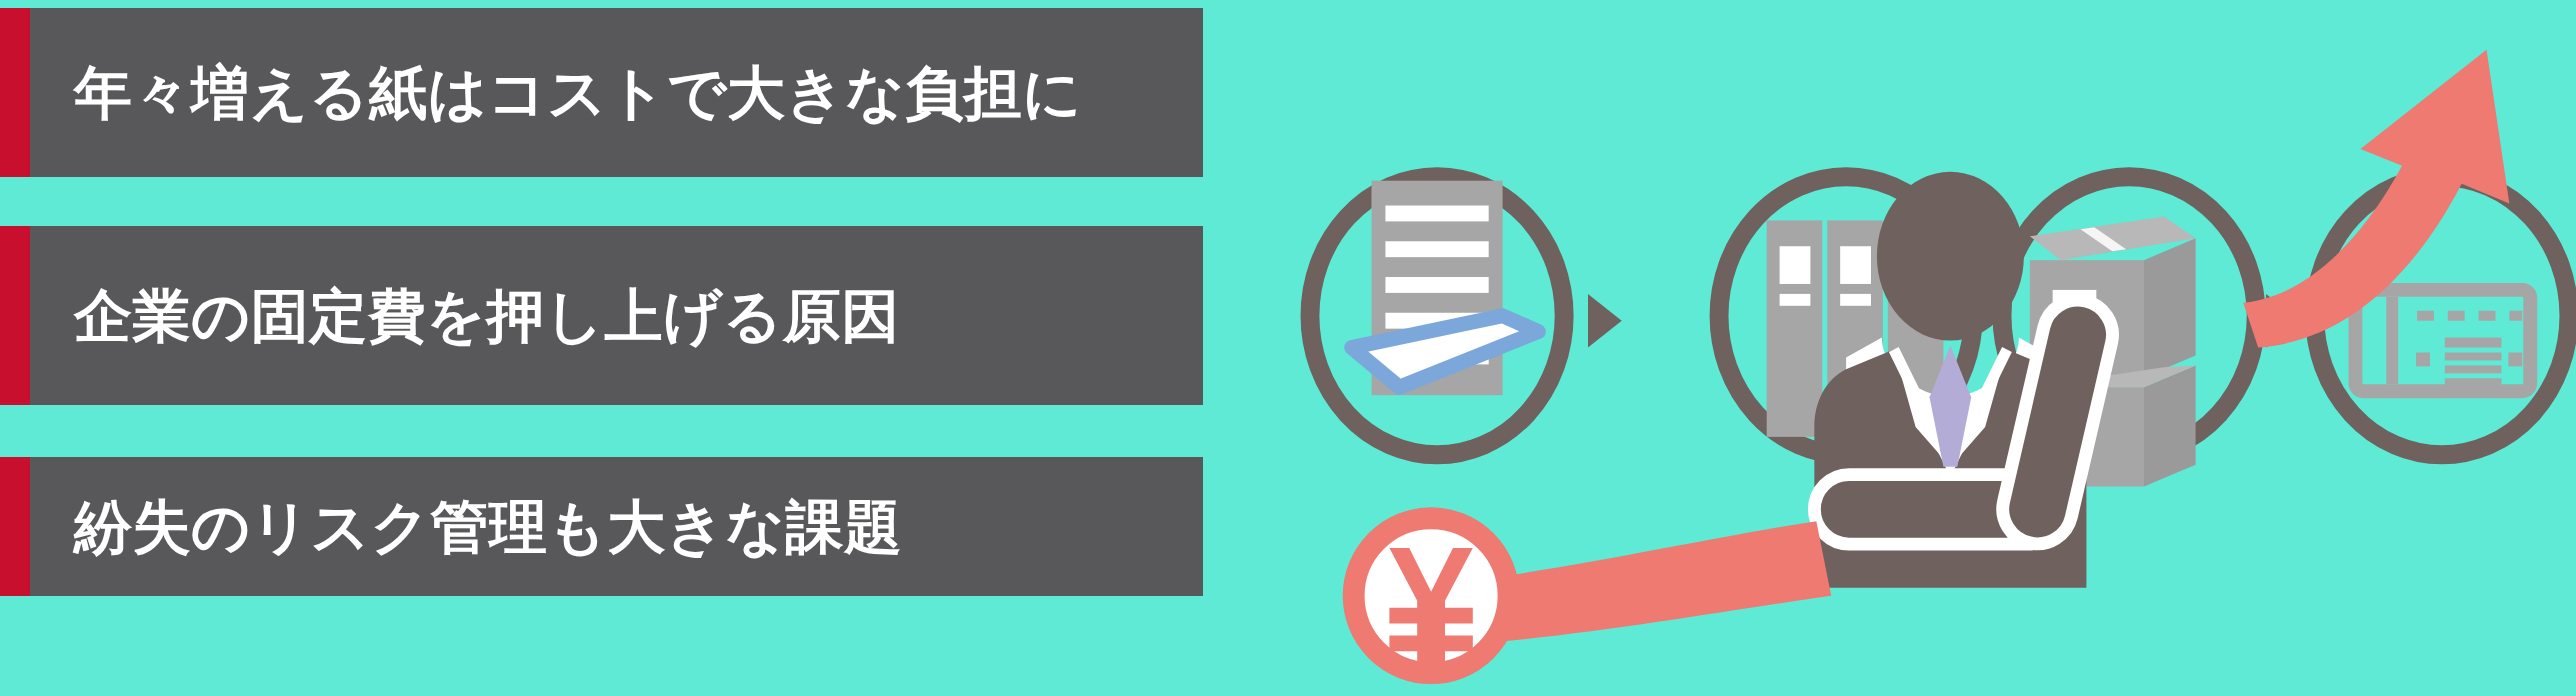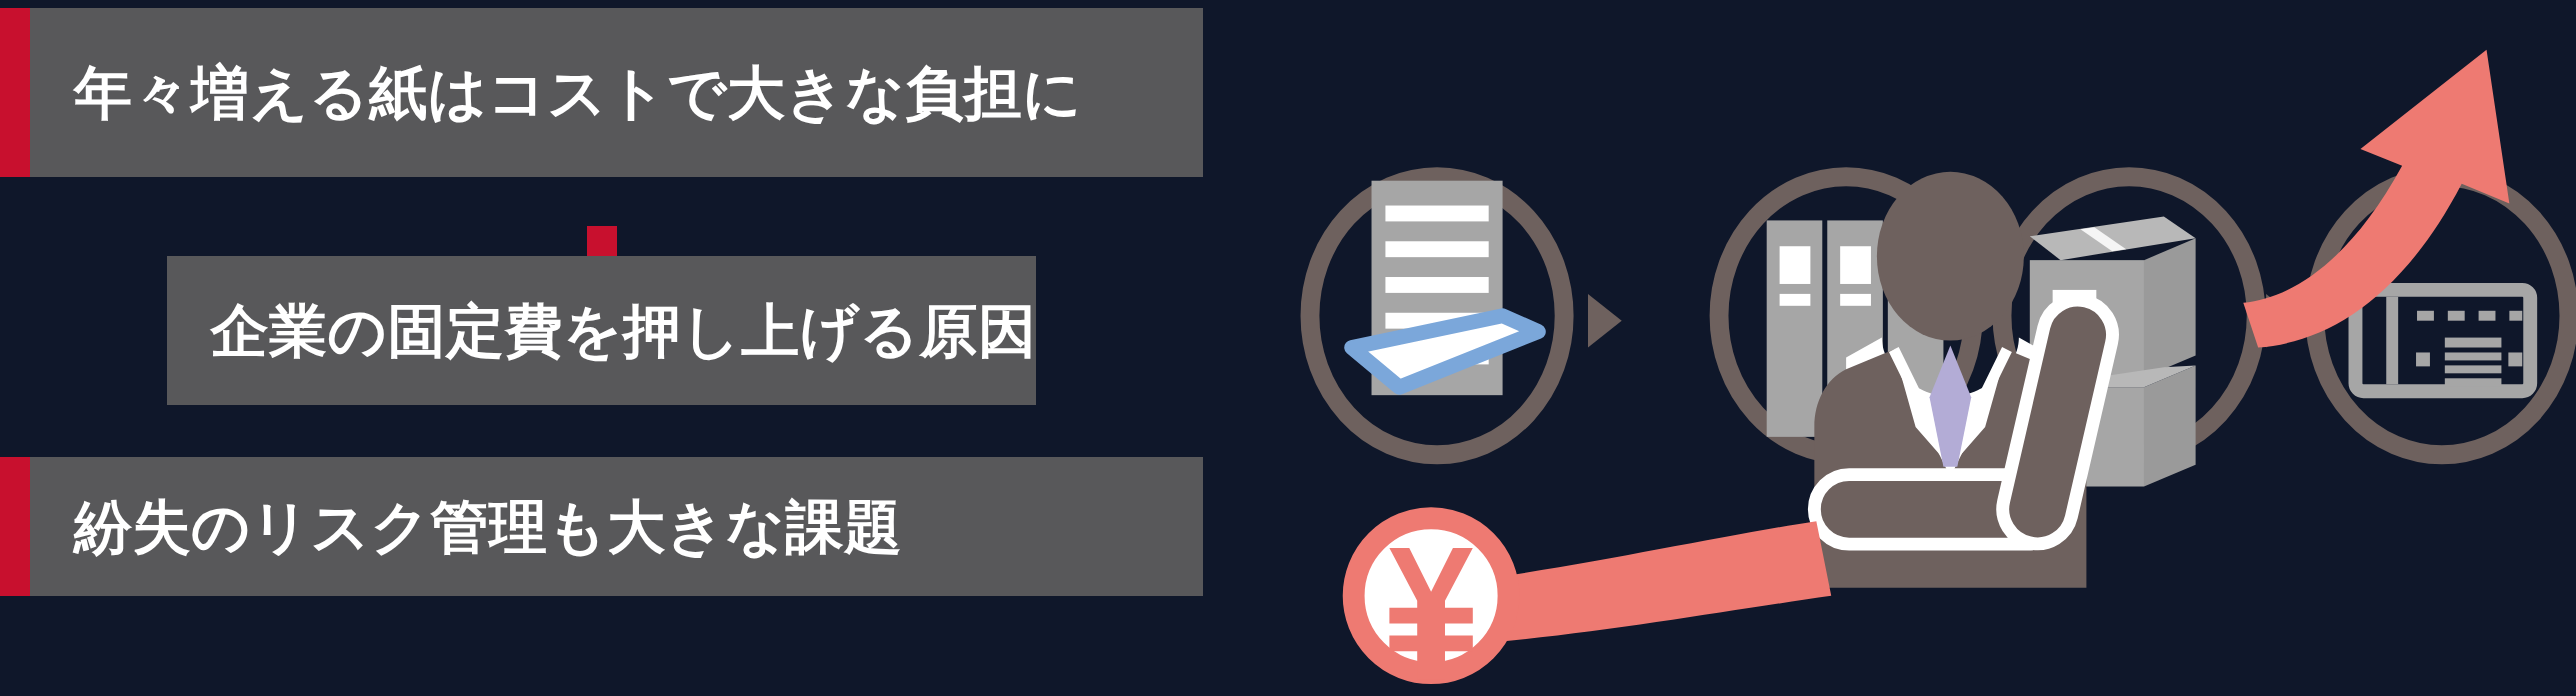--- a/index.html
+++ b/index.html
@@ -8,21 +8,21 @@
     padding: 0;
     background: #ffffff;
   }
   body {
     font-family: "Liberation Sans", "DejaVu Sans", sans-serif;
   }
   #stage {
     position: relative;
     width: 2576px;
     height: 697px;
-    background: #0f172a;
+    background: #5eead4;
     overflow: hidden;
   }
 
   
   .bar {
     position: absolute;
     display: flex;
     align-items: center;
     box-sizing: border-box;
   }
@@ -44,21 +44,21 @@
     font-size: 58px;
     font-weight: bold;
     letter-spacing: 0.5px;
     line-height: 1;
     padding-left: 44px;
     white-space: nowrap;
     font-family: "DejaVu Sans", "Liberation Sans", sans-serif;
   }
 
   #bar-1 { left: 0px;  top: 8px;   width: 1203px; height: 169px; }
-  #bar-2 { left: 0px;  top: 226px; width: 1203px; height: 179px; flex-direction: column; }
+  #bar-2 { left: 0px;  top: 226px; width: 1203px; height: 179px; }
   #bar-3 { left: 0px;  top: 457px; width: 1203px; height: 139px; }
 
   
   #illustration {
     position: absolute;
     left: 1290px;
     top: 0px;
     width: 1286px;
     height: 697px;
   }

